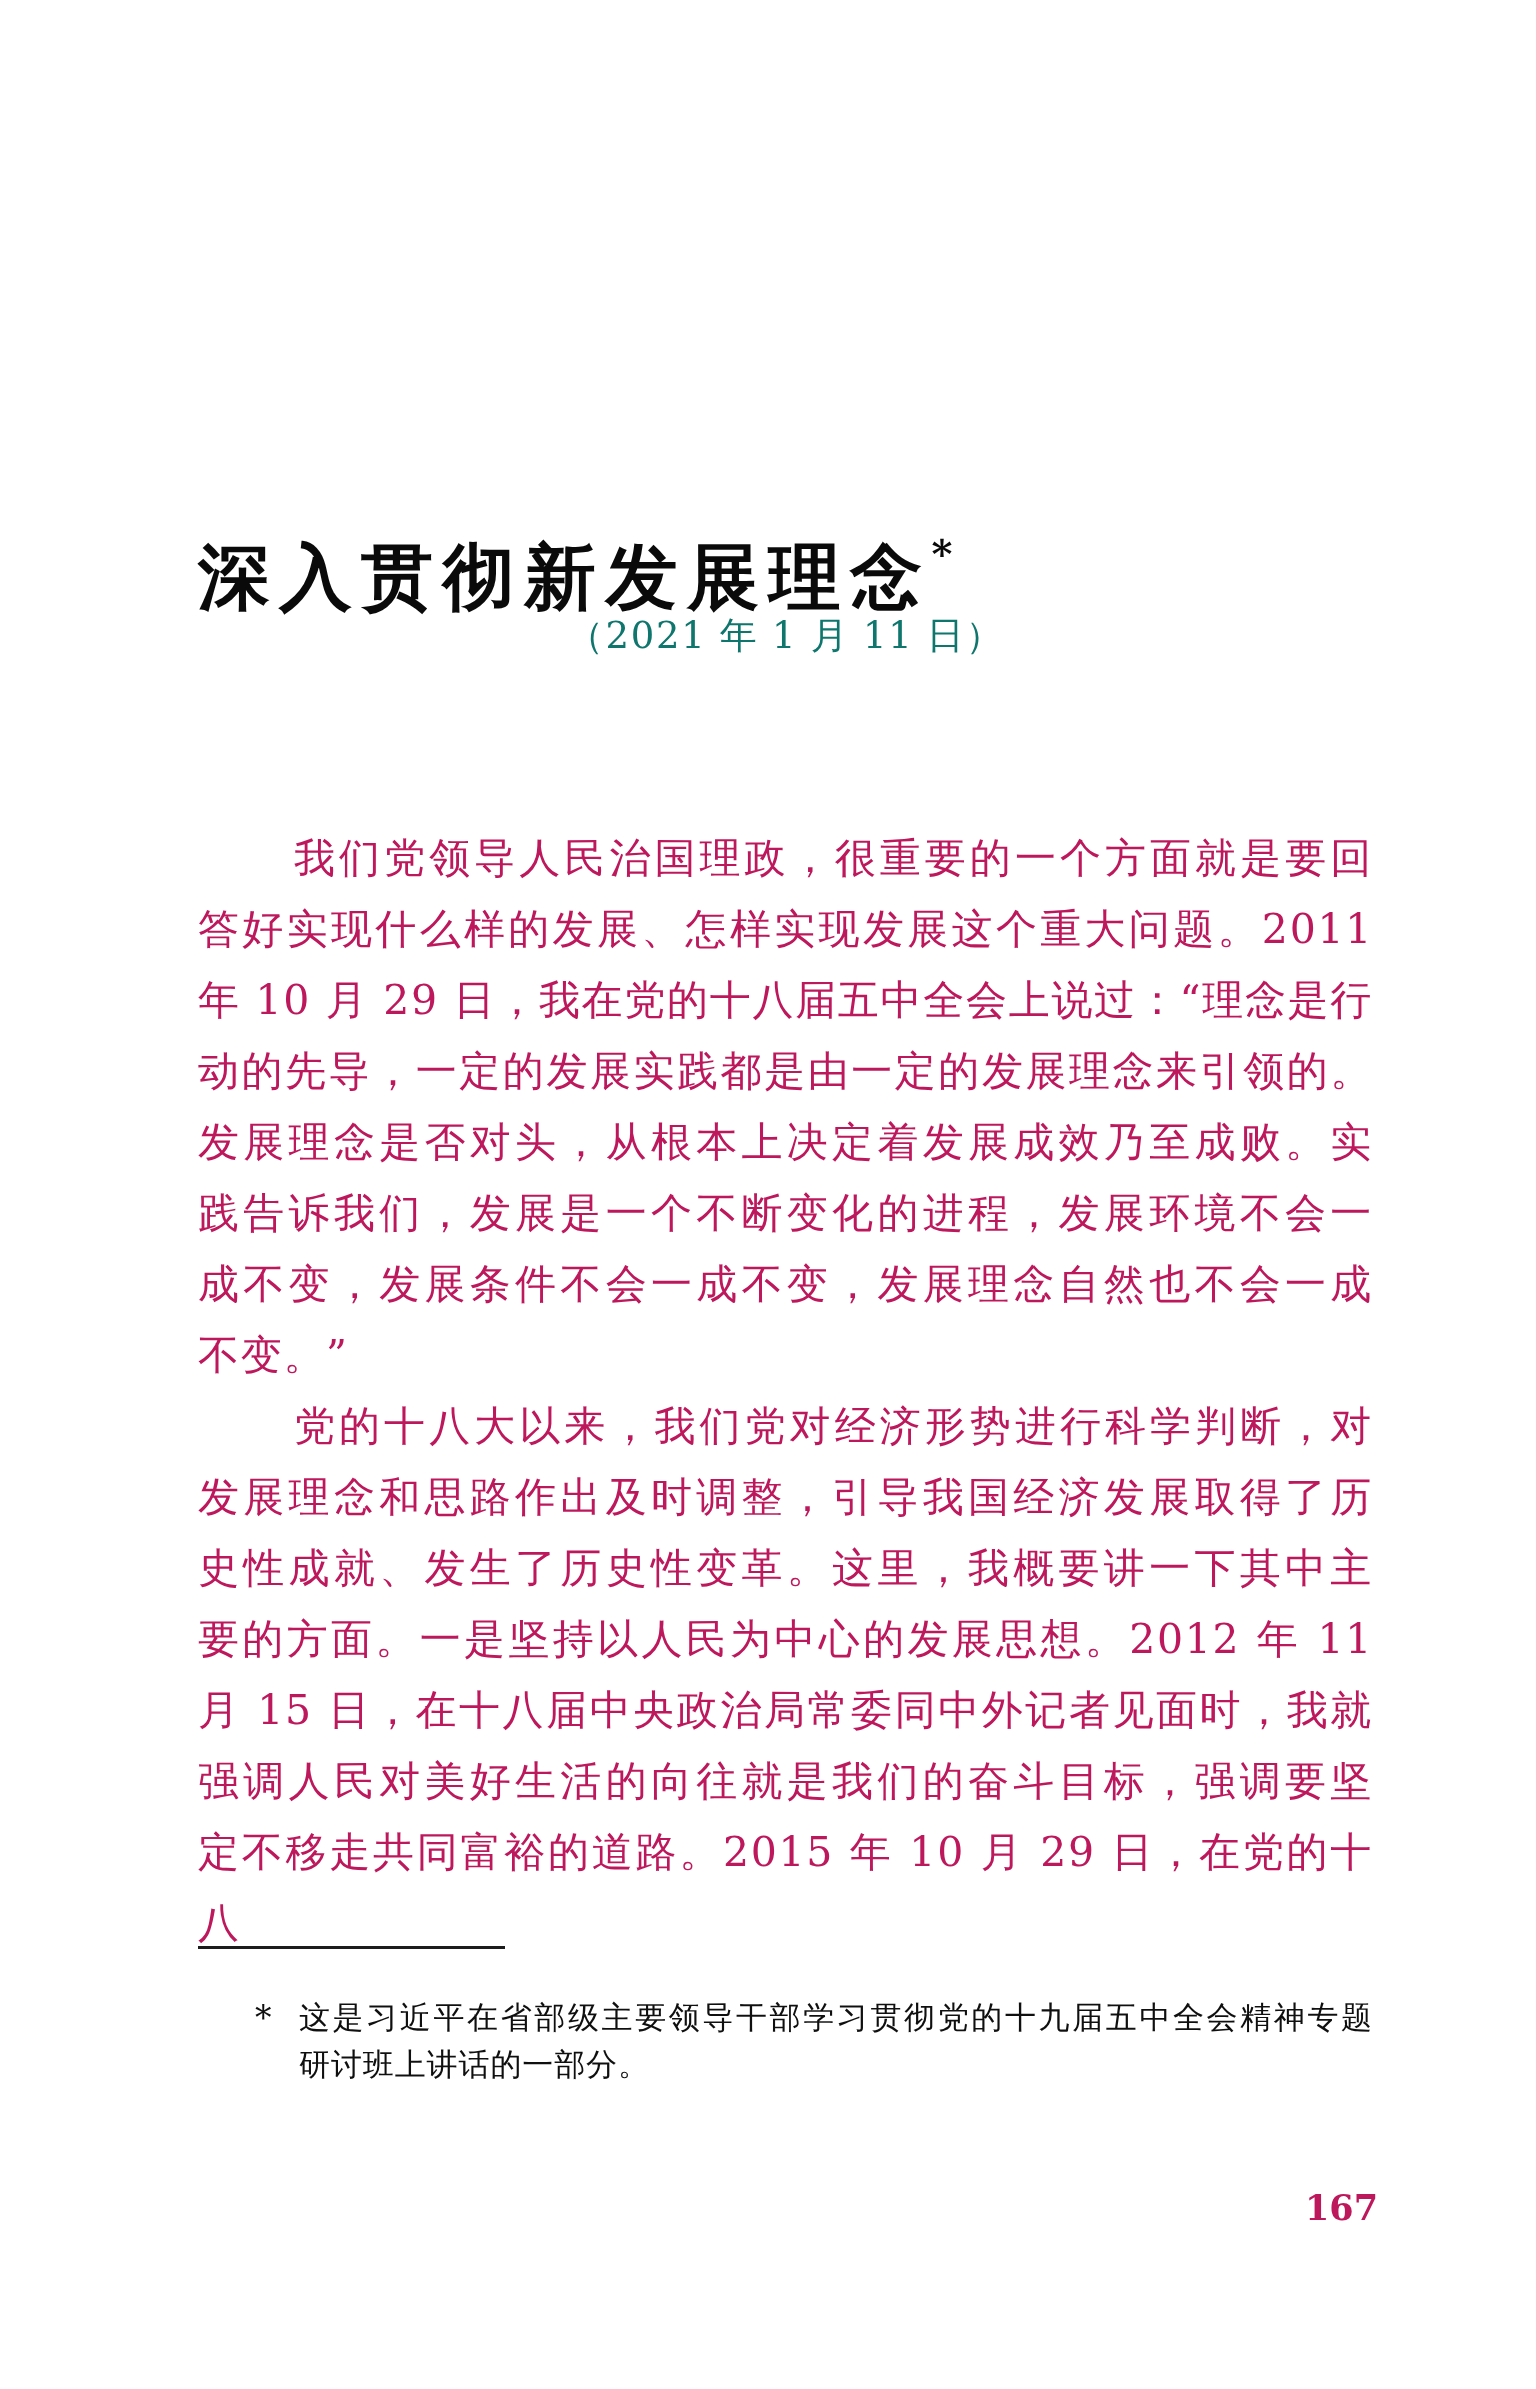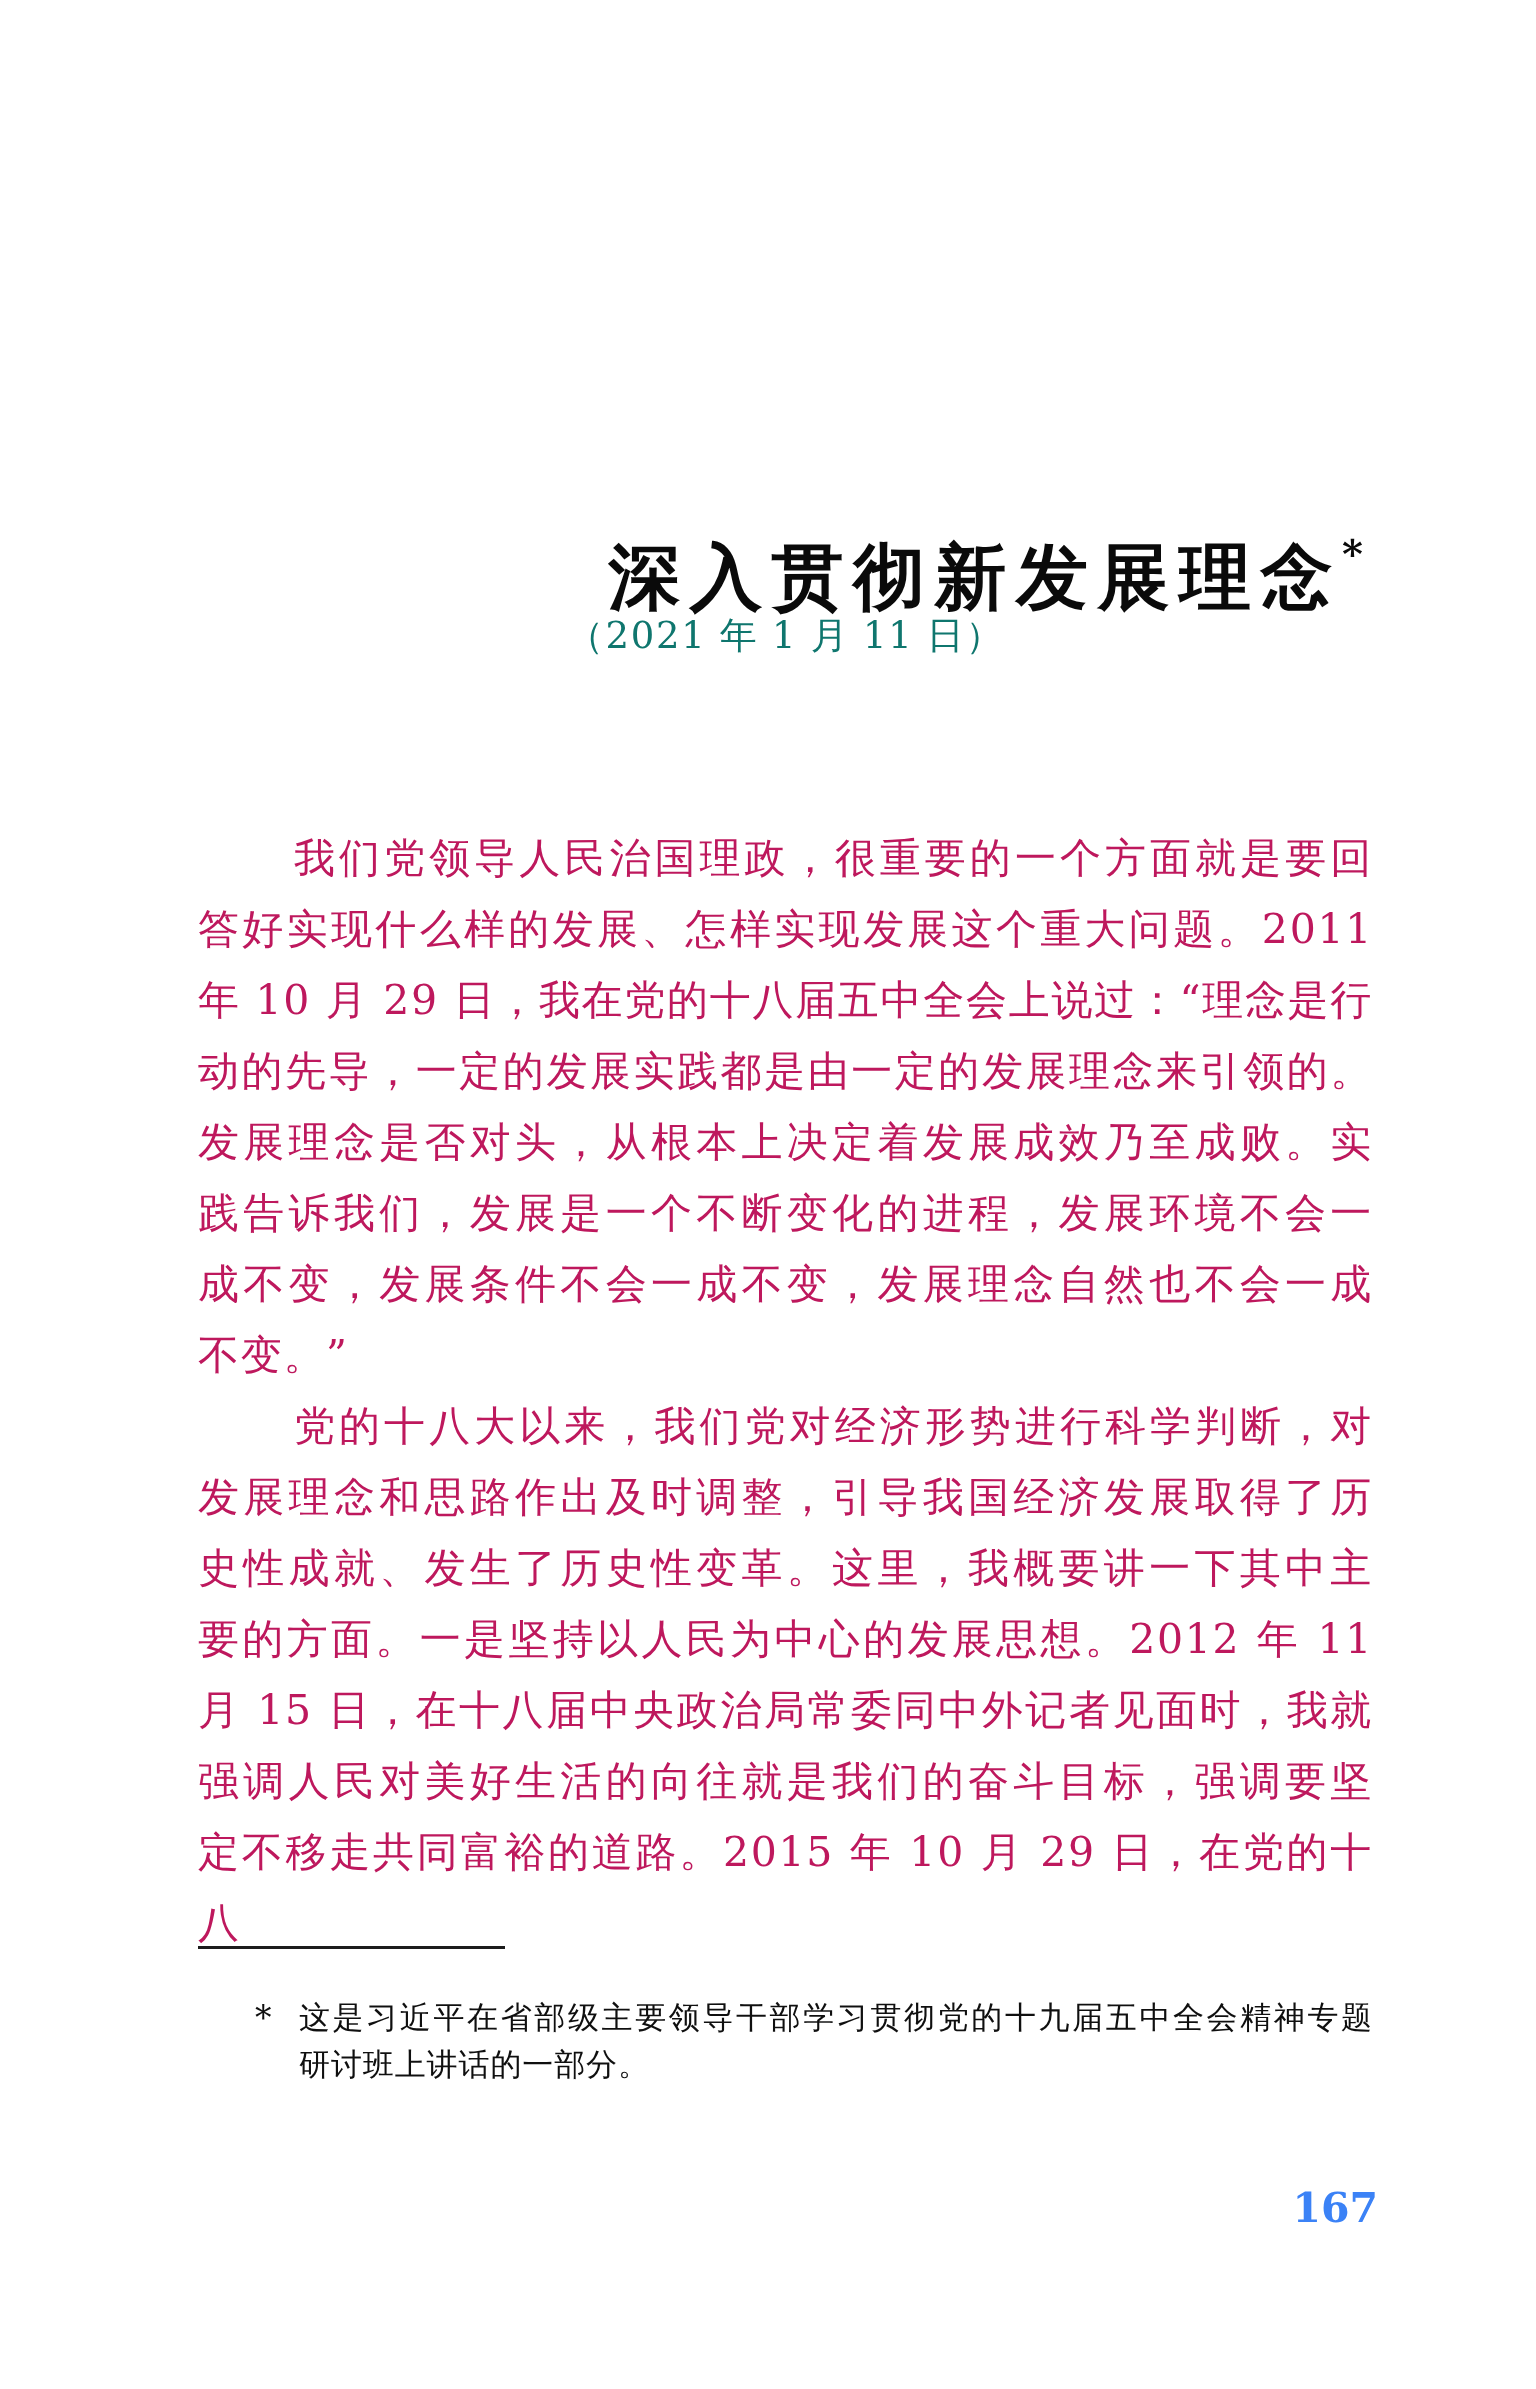--- a/index.html
+++ b/index.html
@@ -5,22 +5,22 @@
   html,body{margin:0;padding:0;}
   body{
     width:1537px;height:2389px;background:#ffffff;color:#0d0d0d;
     font-family:"DejaVu Serif","Liberation Serif",serif;
     -webkit-font-smoothing:antialiased;
   }
   .page{position:relative;width:1537px;height:2389px;background:#ffffff;overflow:hidden;}
 
   
   .title{
-    position:absolute;top:457px;left:188px;width:1175px;height:97px;
-    line-height:97px;text-align:right;white-space:nowrap;
+    position:absolute;top:457px;left:198px;width:1175px;height:97px;
+    line-height:97px;text-align:left;white-space:nowrap;
     font-family:"DejaVu Sans","Liberation Sans",sans-serif;
     font-weight:700;font-size:72px;letter-spacing:9.5px;color:#0a0a0a;
   }
   .title .note-marker{
     font-size:40px;letter-spacing:0;vertical-align:34px;
     font-family:"DejaVu Serif","Liberation Serif",serif;font-weight:700;
   }
 
   
   .dateline{
@@ -43,21 +43,21 @@
     position:absolute;top:1994px;left:198px;width:1175px;box-sizing:border-box;
     padding-left:101px;font-size:31px;color:#0f0f0f;
   }
   .fn-marker{position:absolute;left:57px;top:0;height:47px;line-height:47px;font-size:33px;}
   .fn-line{height:47px;line-height:47px;letter-spacing:0.9px;text-align:justify;text-align-last:justify;}
   .fn-line.no-justify{text-align-last:left;}
 
   
   .page-number{
     position:absolute;top:2184px;right:159px;height:48px;line-height:48px;
-    font-size:41px;font-weight:700;color:#3b82f6;
+    font-size:35px;font-weight:700;color:#be185d;
     font-family:"DejaVu Serif","Liberation Serif",serif;
     margin-left:16px;
   }
 </style>
 </head>
 <body>
 
 <div class="page">
 
   <h1 class="title"><span>深入贯彻新发展理念</span><sup class="note-marker">*</sup></h1>

